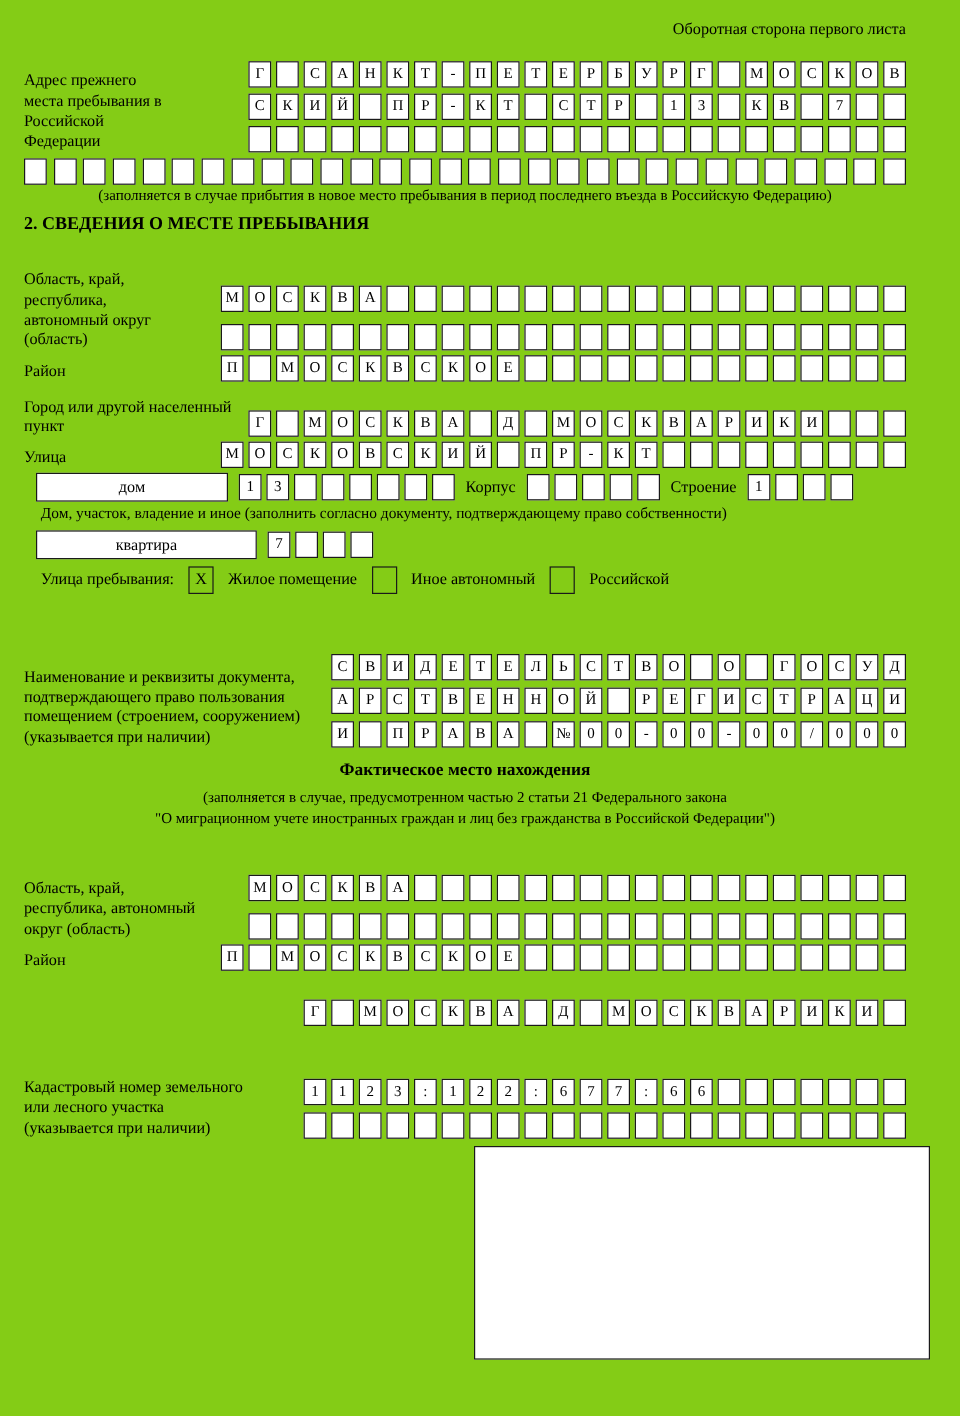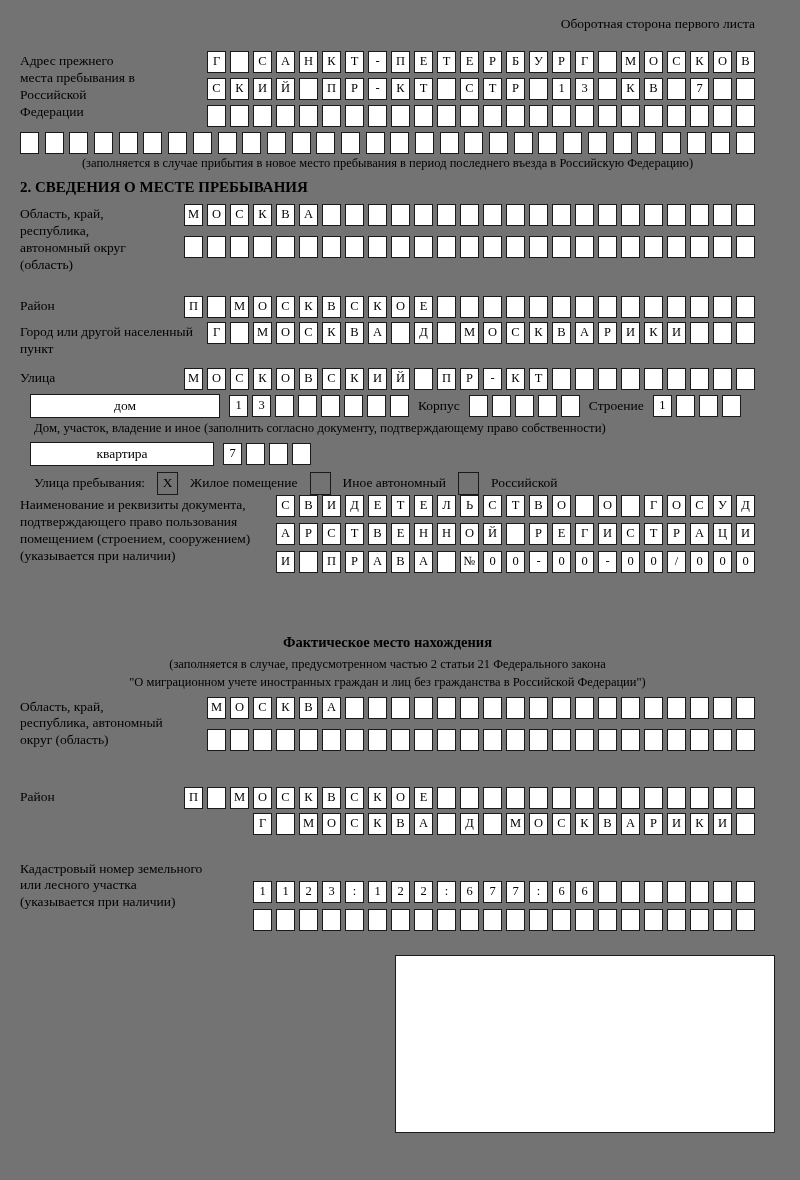--- a/index.html
+++ b/index.html
@@ -1,36 +1,36 @@
 <!DOCTYPE html>
 <html lang="ru"><head>
 <meta charset="utf-8">
 <style>
   html,body{margin:0;padding:0;background:#fff;}
   .page{
     position:relative;
     width:800px;height:1180px;
-    background:#737373;color:#000;
+    background:#84cc16;color:#000;
     font-family:"Liberation Serif","DejaVu Serif",serif;
     font-size:13.5px;line-height:1.25;
     overflow:hidden;
     box-sizing:border-box;
     padding:16px 45px 16px 20px;
   }
   .hdr-note{text-align:right;font-size:13.5px;margin-bottom:18px;}
   
   .boxrow{display:flex;gap:4px;}
   .boxrow .cbox{
     width:19px;height:22px;flex:0 0 auto;
     border:1.6px solid #1a1a1a;
     display:flex;align-items:center;justify-content:center;
     font-size:12.5px;font-family:"Liberation Serif","DejaVu Serif",serif;
     background:#fff;box-sizing:border-box;
   }
-  .frow{display:flex;align-items:flex-start;margin-bottom:4px;}
+  .frow{display:flex;align-items:flex-end;margin-bottom:4px;}
   .frow .flabel{flex:1 1 auto;padding-top:2px;padding-right:6px;}
   .frow .fboxes{flex:0 0 auto;display:flex;flex-direction:column;gap:8px;margin-left:auto;}
   .fullrow{margin:5px 0 2px 0;}
   .fullrow .boxrow{justify-content:space-between;}
   .caption{font-size:12.5px;text-align:center;margin:2px 0 6px 0;}
   .caption-left{font-size:12.8px;text-align:left;margin:3px 0 5px 14px;}
   .h2{font-weight:bold;font-size:15px;text-align:left;margin:6px 0 8px 0;}
   .h3{font-weight:bold;font-size:14.5px;text-align:center;margin:10px 0 6px 0;}
   .namedbox{
     border:1.6px solid #1a1a1a;height:24px;box-sizing:border-box;
@@ -328,21 +328,21 @@
           <span class="cbox"></span>
           <span class="cbox"></span>
           <span class="cbox"></span>
           <span class="cbox"></span>
           <span class="cbox"></span>
         </div>
       </div>
   </div>
 
   <div class="houserow">
-    <div class="namedbox" style="width:190px;">дом</div>
+    <div class="namedbox" style="width:160px;">дом</div>
     <div class="boxrow">
         <span class="cbox">1</span>
         <span class="cbox">3</span>
         <span class="cbox"></span>
         <span class="cbox"></span>
         <span class="cbox"></span>
         <span class="cbox"></span>
         <span class="cbox"></span>
         <span class="cbox"></span>
       </div>

